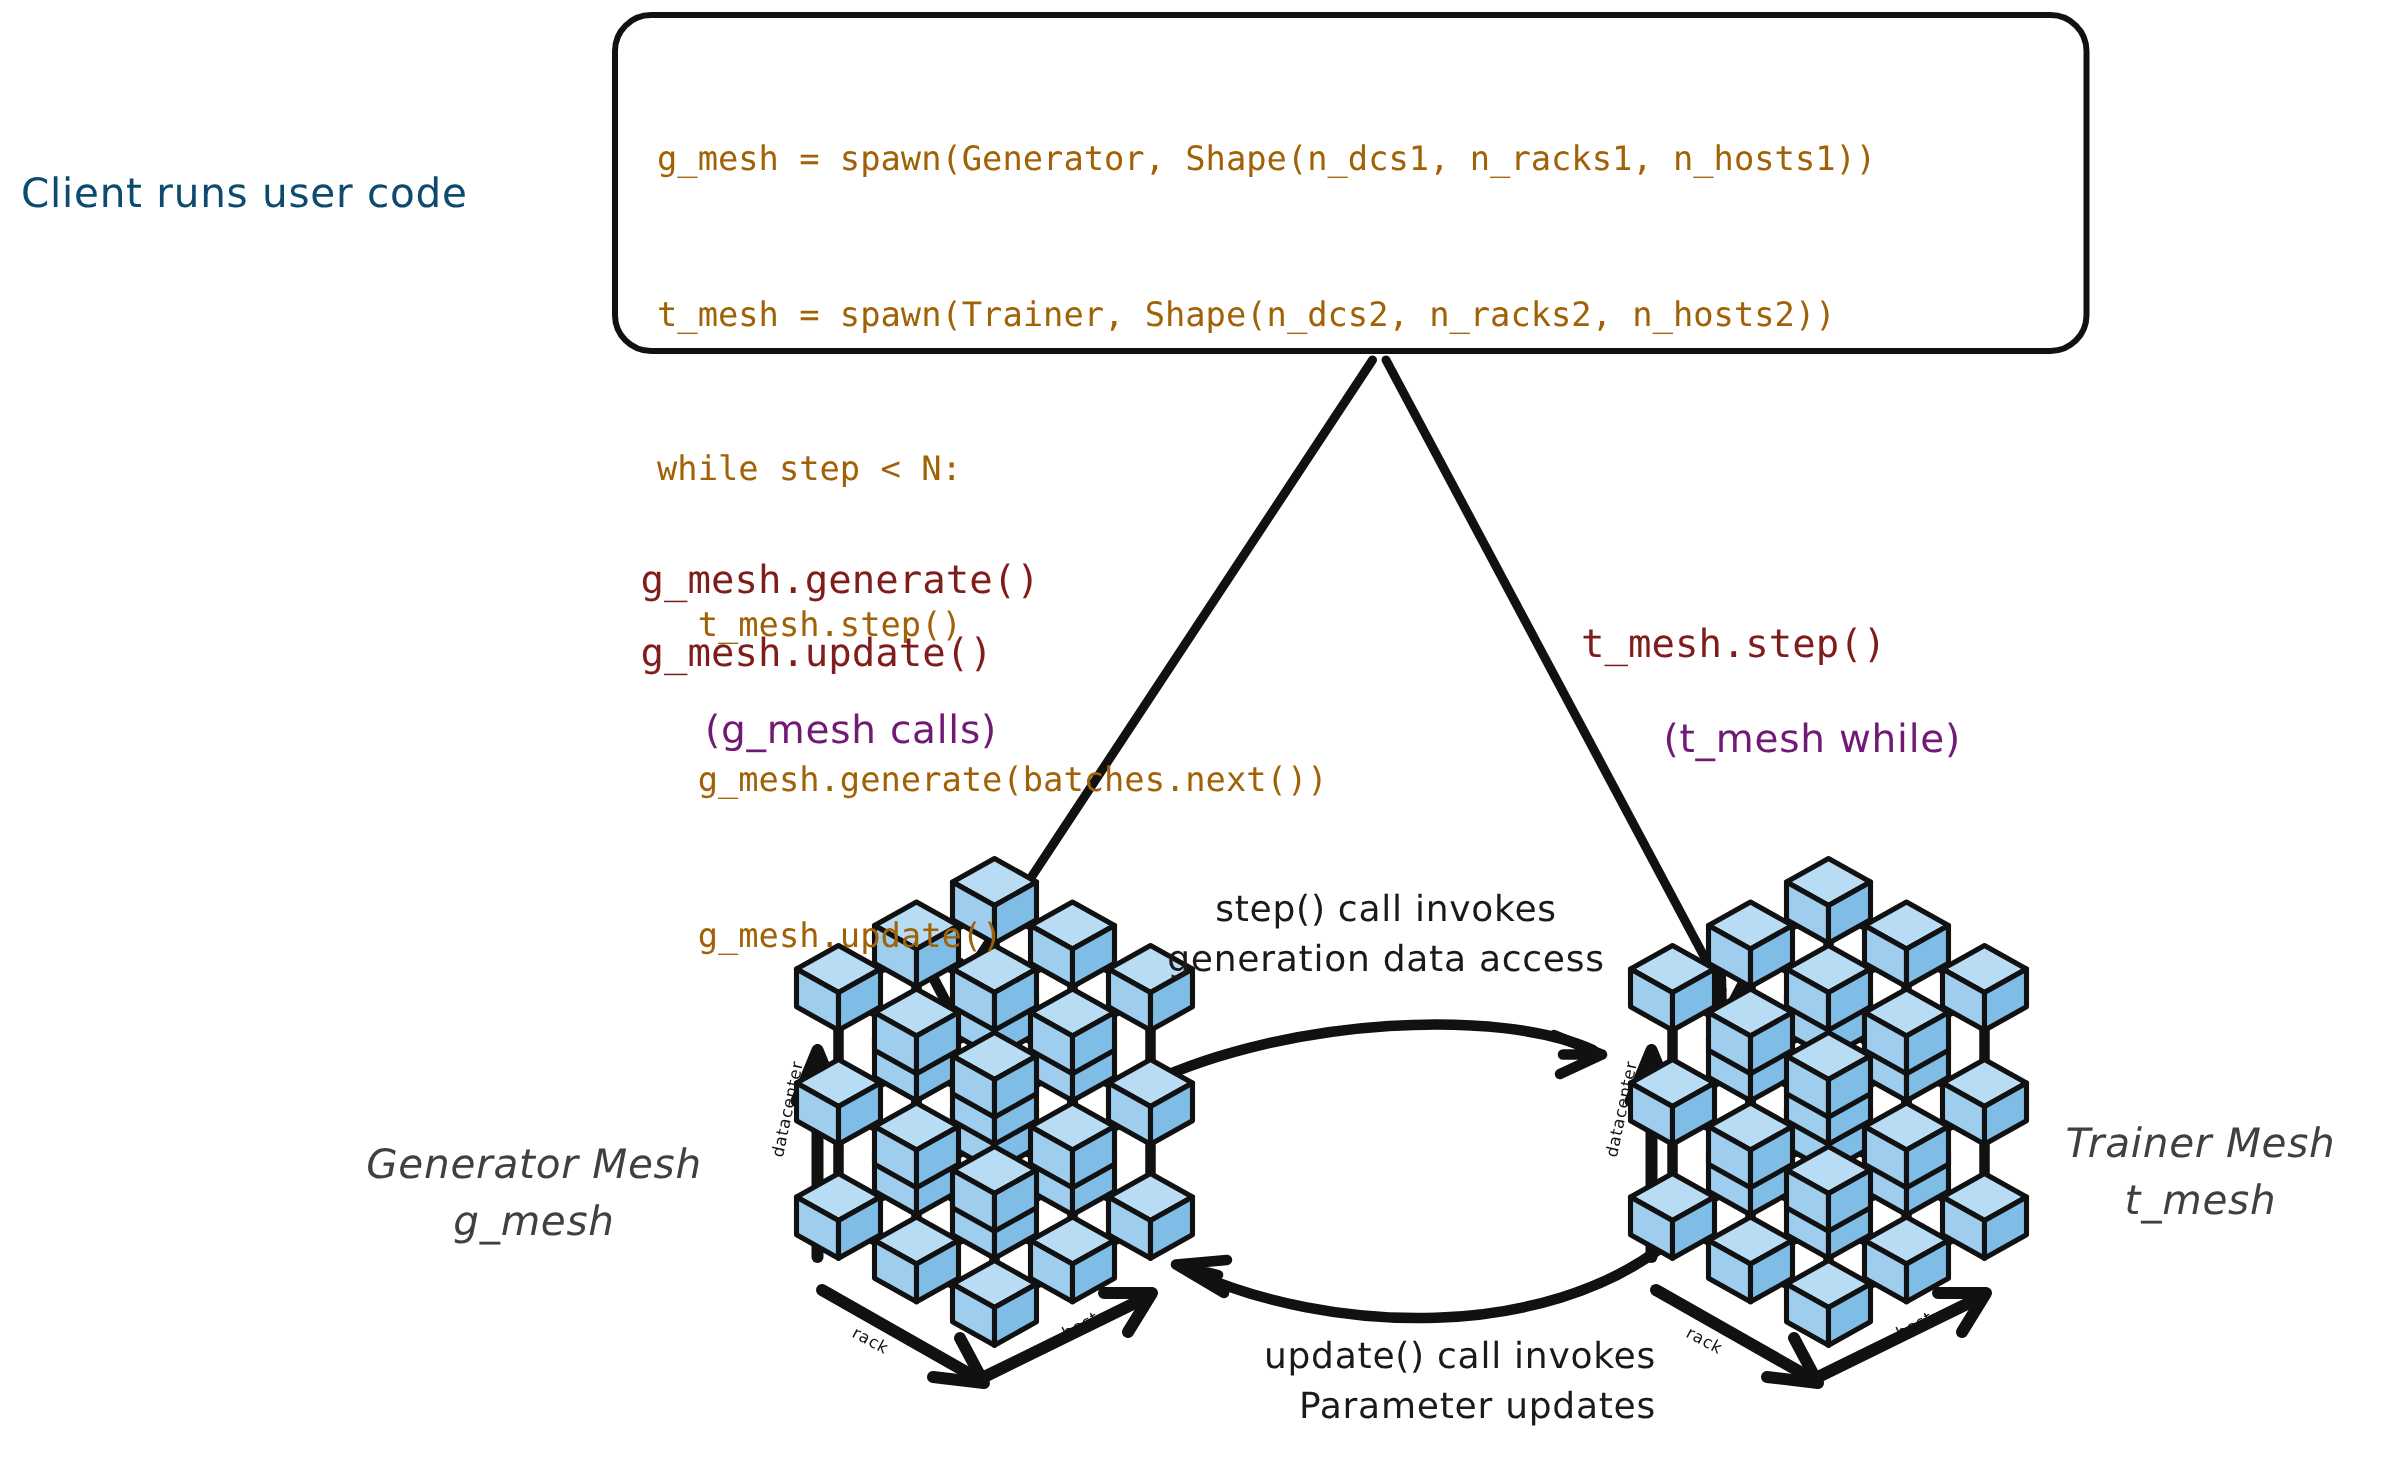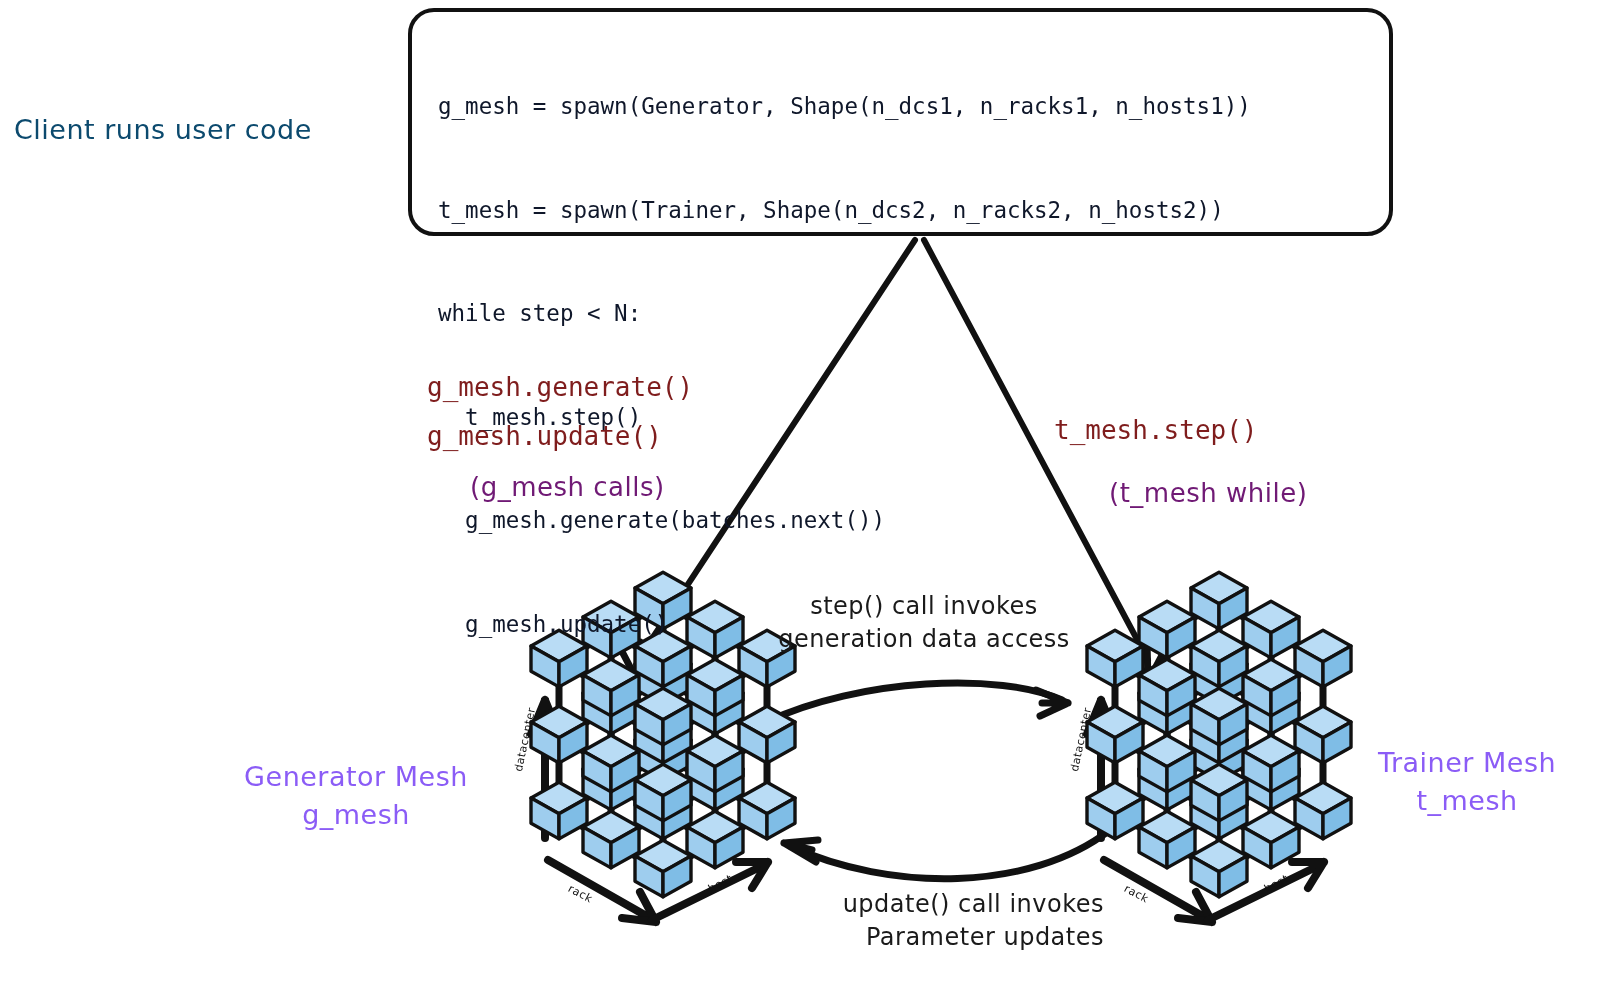--- a/index.html
+++ b/index.html
@@ -38,21 +38,21 @@
     box-sizing: border-box;
     background: #ffffff;
   }
   #code-lines {
     position: absolute;
     left: 438px; top: 20px;
     width: 950px;
     font-family: "DejaVu Sans Mono", monospace;
     font-size: 22.5px;
     line-height: 34.5px;
-    color: #0f172a;
+    color: #a16207;
     white-space: pre;
   }
   #code-lines div { white-space: pre; }
 
   
   #client-caption {
     position: absolute;
     left: 14px; top: 114px;
     font-size: 27px;
     white-space: nowrap;
@@ -81,23 +81,24 @@
     color: #1a1a1a;
     text-align: center;
     white-space: nowrap;
   }
 
   
   .mesh-caption {
     position: absolute;
     font-size: 27px;
     line-height: 38px;
-    color: #8b5cf6;
+    color: #404040;
     text-align: center;
     white-space: nowrap;
+    font-style: italic;
   }
 
   
   .axis-label {
     position: absolute;
     font-size: 11px;
     color: #111111;
     white-space: nowrap;
   }
 </style>

